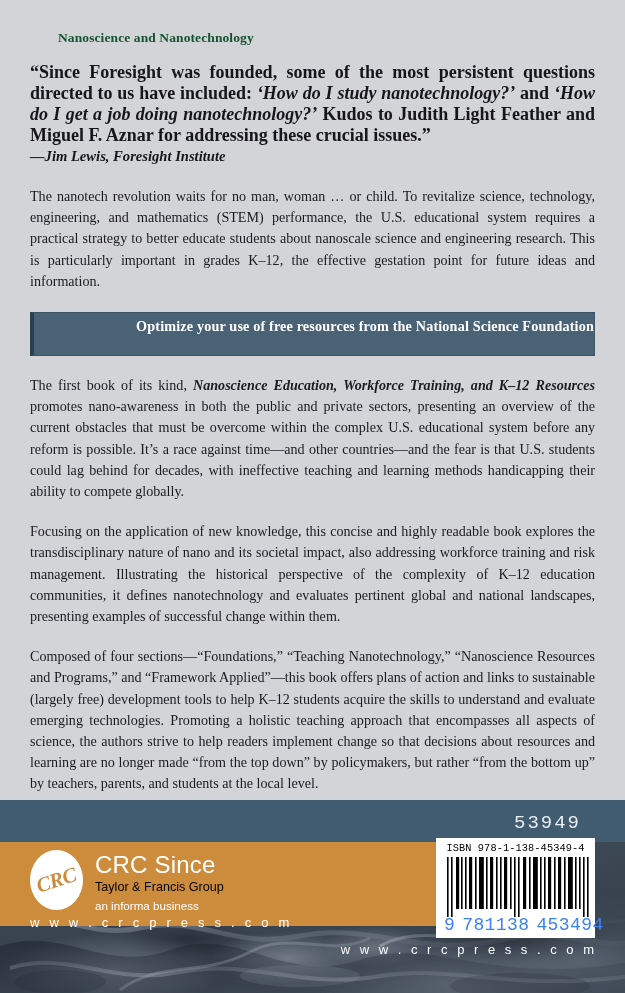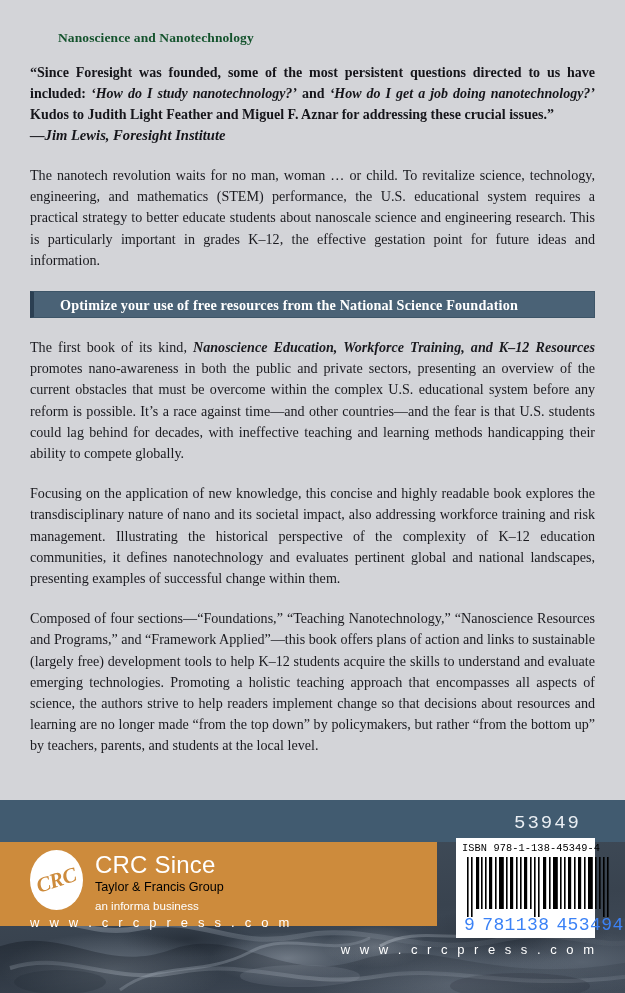--- a/index.html
+++ b/index.html
@@ -35,21 +35,21 @@
     font-size: 13.5px;
     color: #14532d;
     letter-spacing: 0.1px;
     margin-bottom: 16px;
     margin-left: 28px;
   }
 
   .quote {
     font-family: "Liberation Serif", serif;
     font-weight: bold;
-    font-size: 14px;
+    font-size: 18px;
     line-height: 21px;
     color: #15151a;
     text-align: justify;
     text-justify: inter-word;
   }
   .quote .it { font-style: italic; }
 
   .attribution {
     font-family: "Liberation Serif", serif;
     font-weight: bold;
@@ -77,29 +77,30 @@
     margin-bottom: 2px;
     padding-left: 0px;
   }
   .banner {
     position: relative;
     background: #4a6276;
     border-left: 4px solid #2b3f52;
     border-top: 1px solid #3d5568;
     border-bottom: 1px solid #3d5568;
     border-right: 1px solid #3d5568;
-    height: 27px;
+    height: 44px;
     line-height: 26px;
-    padding-left: 26px;
+    padding-left: 10px;
     color: #ffffff;
     font-family: "Liberation Serif", serif;
     font-weight: bold;
     font-size: 14.2px;
     letter-spacing: 0.15px;
     white-space: nowrap;
+    text-align: right;
   }
 
   
   .footer {
     position: absolute;
     left: 0;
     bottom: 0;
     width: 625px;
     height: 193px;
   }
@@ -224,21 +225,21 @@
     font-family: "Liberation Mono", monospace;
     font-size: 19px;
     color: #e9eef3;
     letter-spacing: 2px;
   }
 
   .barcode-box {
     position: absolute;
     top: 38px;
     right: 30px;
-    width: 139px;
+    width: 159px;
     height: 100px;
     background: #ffffff;
     z-index: 6;
     padding: 4px 6px 3px 6px;
   }
 
   .isbn-line {
     font-family: "Liberation Mono", monospace;
     font-size: 10.3px;
     color: #000;

